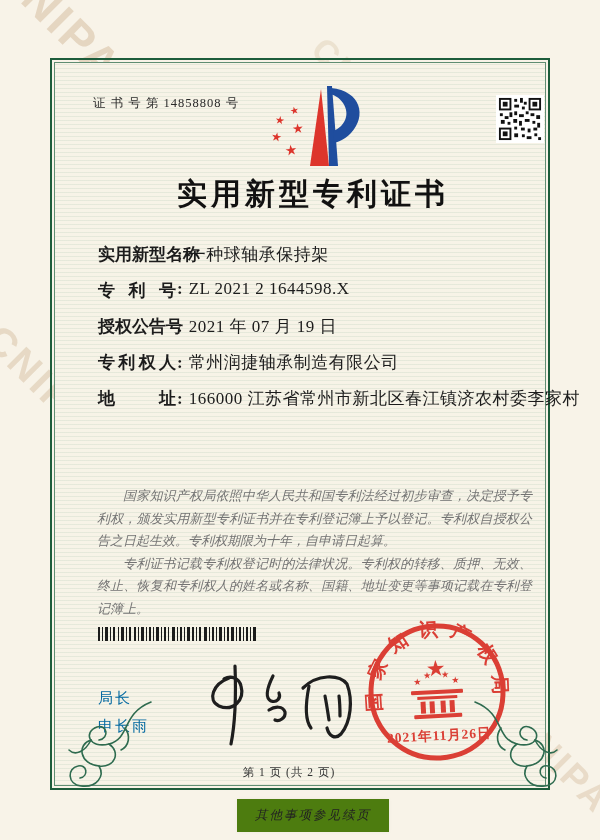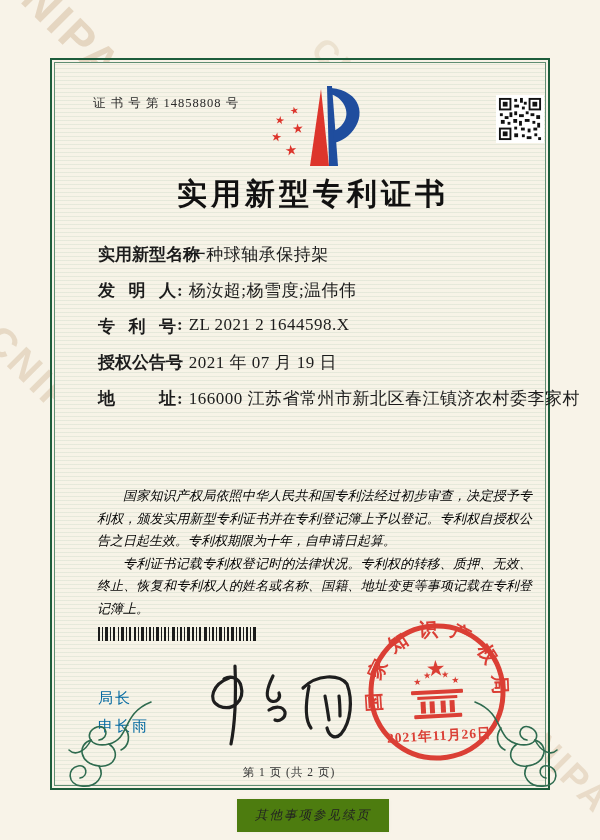--- a/index.html
+++ b/index.html
@@ -46,21 +46,21 @@
   
   .fields { position:absolute; left:85px; top:243px; width:436px; }
   .frow { position:relative; height:16px; margin-bottom:20px; font-size:17px; color:#1c1c1c; white-space:nowrap; }
   .flabel { display:inline-block; width:78px; text-align:justify; text-align-last:justify; font-weight:600; vertical-align:top; }
   .fcolon { display:inline-block; margin:0 6px 0 1px; font-weight:600; }
   .fvalue { letter-spacing:.5px; }
   .fpair2 { position:absolute; left:225px; top:0; }
 
   
   .paras { position:absolute; left:84px; top:485px; width:435px; font-size:13px; line-height:22.5px;
-           font-style:italic; color:#000000; text-align:justify; }
+           font-style:italic; color:#737373; text-align:justify; }
   .paras p { text-indent:2em; }
 
   .barcode { position:absolute; left:85px; top:627px; }
 
   .signer { position:absolute; left:85px; top:684px; font-family:"Liberation Sans", sans-serif;
             font-size:15px; color:#0369a1; line-height:28px; letter-spacing:2px; }
 
   .signature { position:absolute; left:178px; top:648px; }
 
   .seal { position:absolute; left:349px; top:617px; width:150px; height:150px;
@@ -158,27 +158,27 @@
       </g>
     </svg>
 
     <div class="title">实用新型专利证书</div>
 
     <div class="fields">
       <div class="frow">
         <span class="flabel">实用新型名称</span><span class="fcolon">:</span><span class="fvalue">一种球轴承保持架</span>
       </div>
       <div class="frow">
-        <span class="flabel">发明人</span><span class="fcolon">:</span><span class="fvalue">杨汝超;杨雪度;温伟伟</span>
-      </div>
-      <div class="frow">
         <span class="flabel">专利号</span><span class="fcolon">:</span><span class="fvalue">ZL 2021 2 1644598.X</span>
       </div>
       <div class="frow">
         <span class="flabel">授权公告号</span><span class="fcolon">:</span><span class="fvalue">2021 年 07 月 19 日</span>
+      </div>
+      <div class="frow">
+        <span class="flabel">专利权人</span><span class="fcolon">:</span><span class="fvalue">常州润捷轴承制造有限公司</span>
       </div>
       <div class="frow">
         <span class="flabel">地址</span><span class="fcolon">:</span><span class="fvalue">166000 江苏省常州市新北区春江镇济农村委李家村</span>
       </div>
     </div>
 
     <div class="paras">
       <p>国家知识产权局依照中华人民共和国专利法经过初步审查，决定授予专利权，颁发实用新型专利证书并在专利登记簿上予以登记。专利权自授权公告之日起生效。专利权期限为十年，自申请日起算。</p>
       <p>专利证书记载专利权登记时的法律状况。专利权的转移、质押、无效、终止、恢复和专利权人的姓名或名称、国籍、地址变更等事项记载在专利登记簿上。</p>
     </div>

